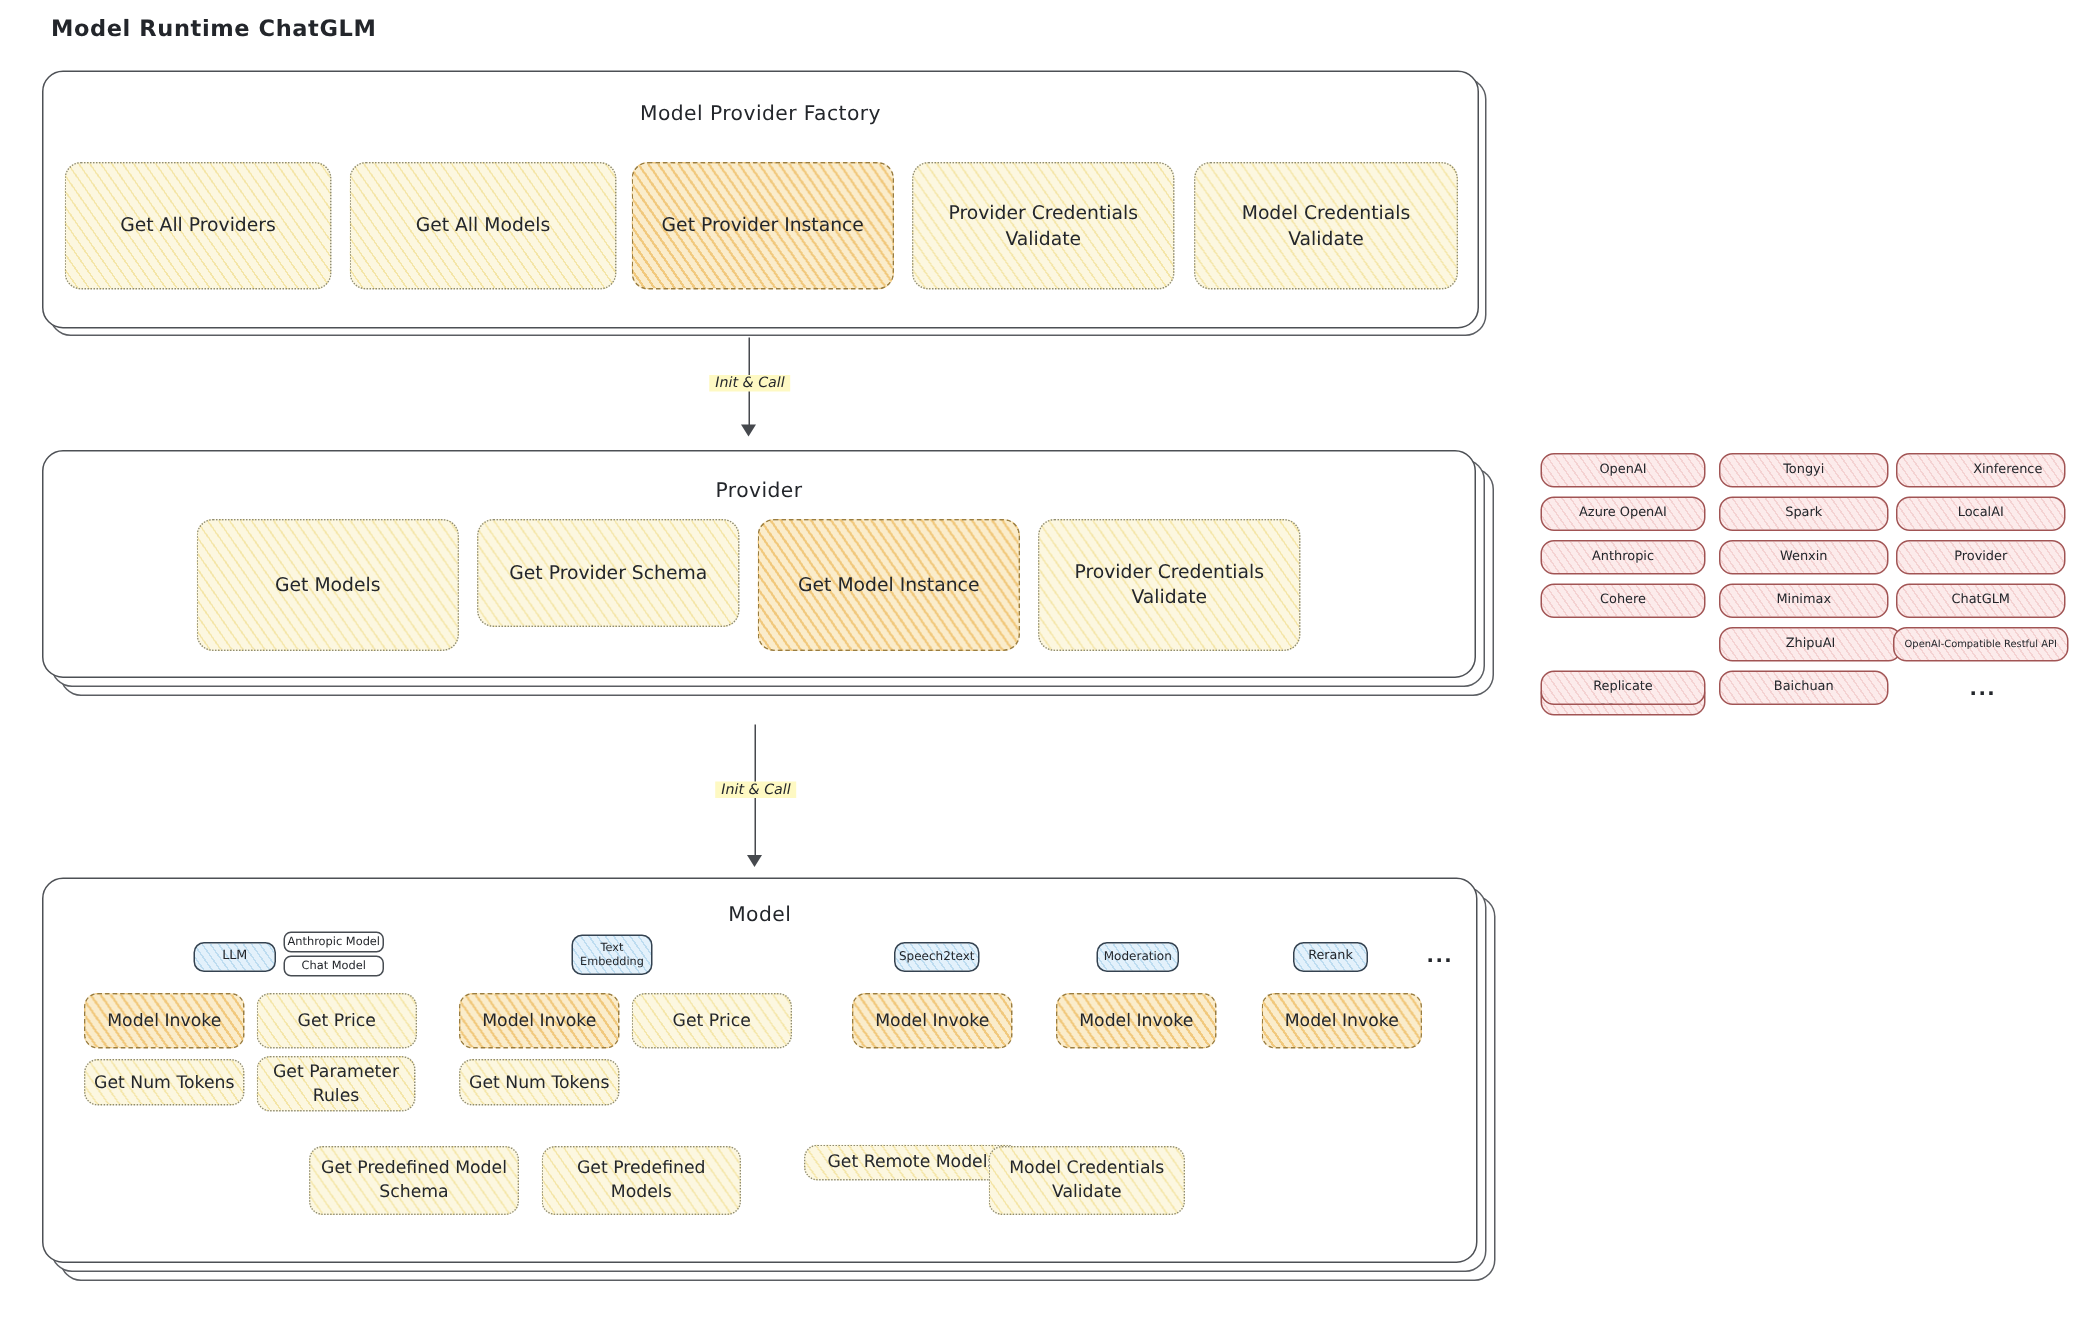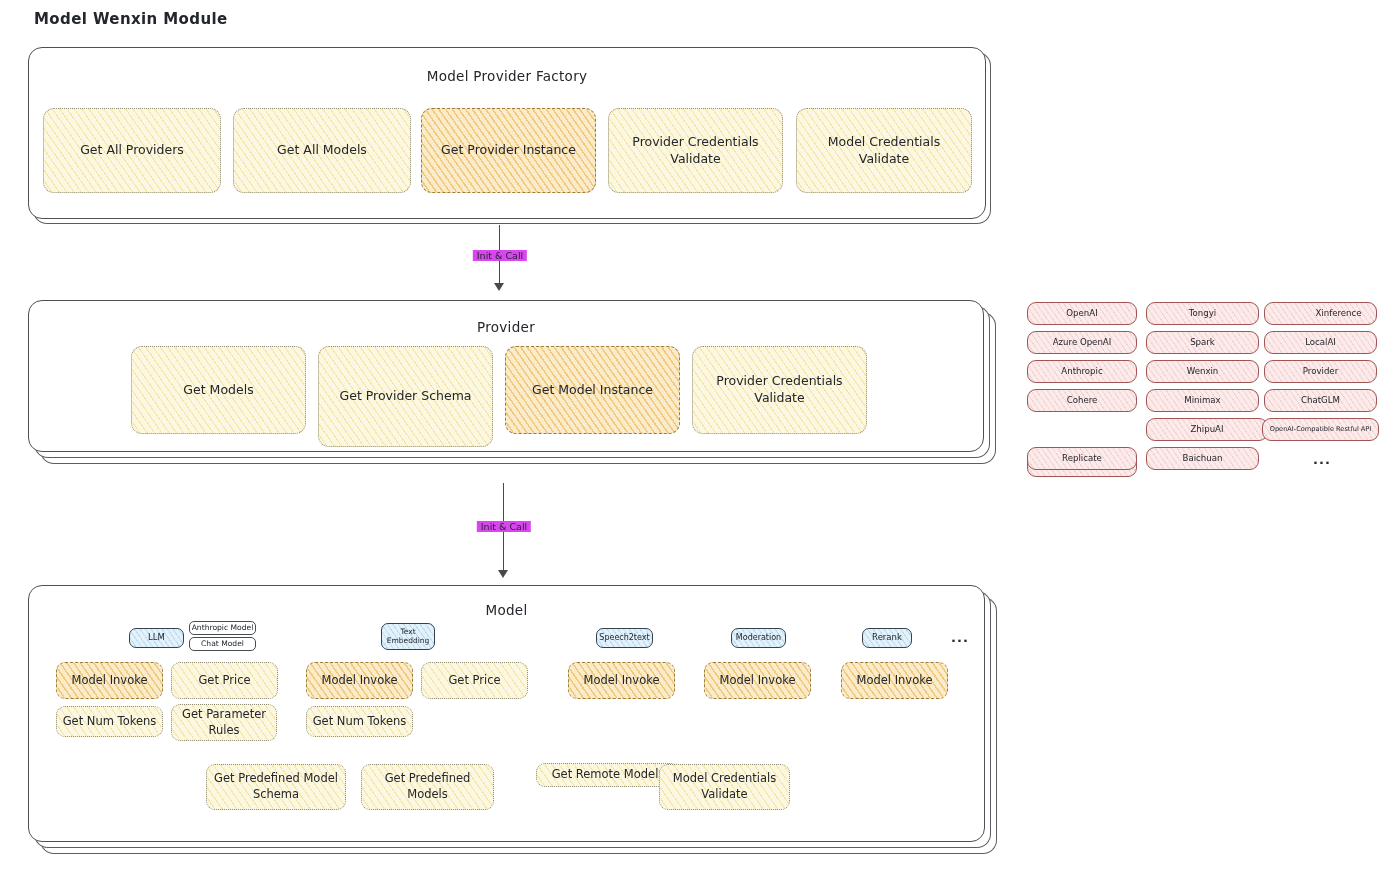--- a/index.html
+++ b/index.html
@@ -27,47 +27,47 @@
          background:repeating-linear-gradient(55deg,#bddcf0 0 1px,#e3f1fb 1px 4.5px); }
   .mini { position:absolute; display:flex; align-items:center; justify-content:center; text-align:center;
           border:1px solid #474c52; border-radius:5px; background:#fff; font-size:7.6px; line-height:1; }
 
   .vendor { position:absolute; display:flex; align-items:center; justify-content:center; text-align:center;
             border:1.2px solid #a15454; border-radius:9px; font-size:8.6px; line-height:1.1;
             background:repeating-linear-gradient(55deg,#f4d2d2 0 1px,#fcebeb 1px 4.5px); }
 
   .arrow-line { position:absolute; width:0; border-left:1.5px solid #46494e; }
   .arrow-head { position:absolute; width:0; height:0; border-left:5px solid transparent; border-right:5px solid transparent; border-top:8px solid #46494e; }
-  .arrow-label { position:absolute; transform:translateX(-50%); background:#d946ef; padding:0 4px; font-size:9.5px; white-space:nowrap; }
+  .arrow-label { position:absolute; transform:translateX(-50%); background:#fef9c3; padding:0 4px; font-size:9.5px; white-space:nowrap;font-style:italic; }
   .dots { position:absolute; font-size:13px; font-weight:600; letter-spacing:1px; }
 </style>
 </head>
 <body>
 
 <div class="canvas">
 
-  <div class="page-title">Model Wenxin Module</div>
+  <div class="page-title">Model Runtime ChatGLM</div>
 
   <section class="container stack1" style="left:28px; top:47px; width:958px; height:172px;">
     <div class="container-title" style="top:20px;">Model Provider Factory</div>
     <div class="op fill-yellow" style="left:204px; top:60px; width:178px; height:85px;">Get All Models</div>
     <div class="op fill-yellow" style="left:14px;  top:60px; width:178px; height:85px;">Get All Providers</div>
     <div class="op fill-orange" style="left:392px; top:60px; width:175px; height:85px;">Get Provider Instance</div>
     <div class="op fill-yellow" style="left:579px; top:60px; width:175px; height:85px;">Provider Credentials Validate</div>
     <div class="op fill-yellow" style="left:767px; top:60px; width:176px; height:85px;">Model Credentials Validate</div>
   </section>
 
   <div class="arrow-line" style="left:499px; top:225px; height:60px;"></div>
   <div class="arrow-head" style="left:494px; top:283px;"></div>
   <div class="arrow-label" style="left:500px; top:250px;">Init &amp; Call</div>
 
   <section class="container stack2" style="left:28px; top:300px; width:956px; height:152px;">
     <div class="container-title" style="top:18px;">Provider</div>
     <div class="op fill-yellow" style="left:102px; top:45px; width:175px; height:88px;">Get Models</div>
-    <div class="op fill-yellow" style="left:289px; top:45px; width:175px; height:101px;">Get Provider Schema</div>
+    <div class="op fill-yellow" style="left:289px; top:45px; width:175px; height:72px;">Get Provider Schema</div>
     <div class="op fill-orange" style="left:476px; top:45px; width:175px; height:88px;">Get Model Instance</div>
     <div class="op fill-yellow" style="left:663px; top:45px; width:175px; height:88px;">Provider Credentials Validate</div>
   </section>
 
   <div class="vendor" style="left:1027px; top:302px; width:110px; height:23px;">OpenAI</div>
   <div class="vendor" style="left:1027px; top:331px; width:110px; height:23px;">Azure OpenAI</div>
   <div class="vendor" style="left:1027px; top:360px; width:110px; height:23px;">Anthropic</div>
   <div class="vendor" style="left:1027px; top:389px; width:110px; height:23px;">Cohere</div>
   <div class="vendor" style="left:1027px; top:418px; width:110px; height:23px;margin-top:36px;">HuggingFace</div>
   <div class="vendor" style="left:1027px; top:447px; width:110px; height:23px;">Replicate</div>

